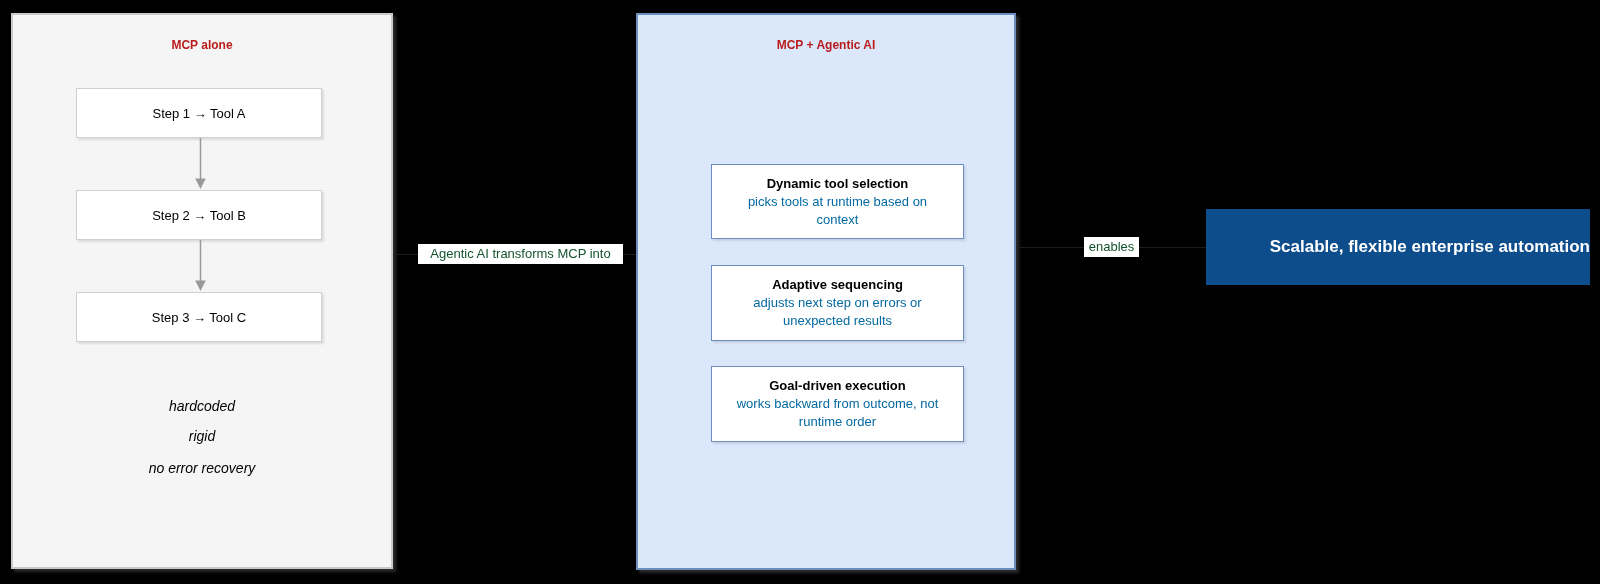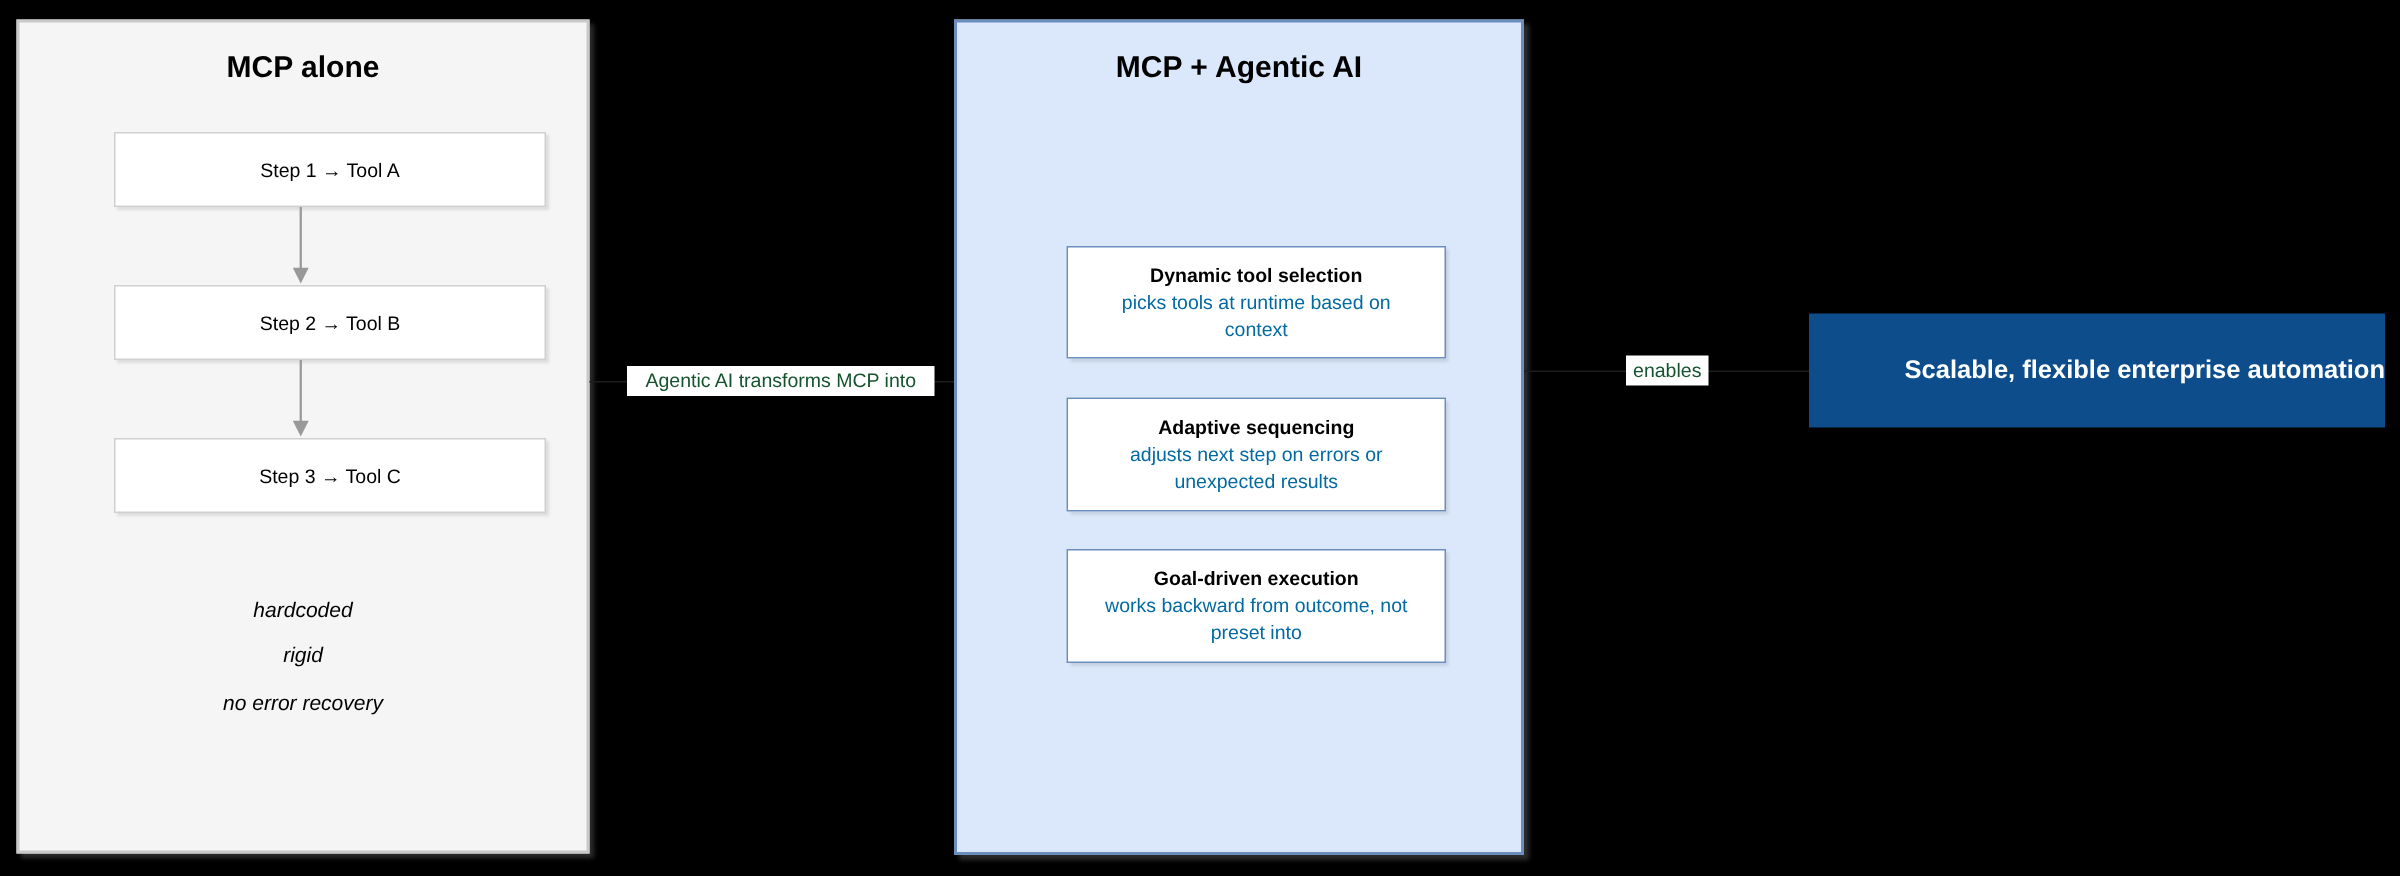--- a/index.html
+++ b/index.html
@@ -21,24 +21,24 @@
     border: 2px solid var(--left-border, #c9c9c9);
   }
   .panel-middle {
     left: 636px; top: 13px; width: 380px; height: 557px;
     background: var(--middle-fill, #dbe8fb);
     border: 2px solid var(--middle-border, #6c8ebf);
   }
   .panel-title {
     position: absolute; top: 20px; left: 0; right: 0;
     text-align: center;
-    font-size: 20px; line-height: 20px; font-weight: bold; color: #000000;
+    font-size: 12px; line-height: 20px; font-weight: bold; color: #b91c1c;
   }
   .step-box {
-    position: absolute; left: 63px; width: 288px; height: 50px;
+    position: absolute; left: 63px; width: 246px; height: 50px;
     background: #fff; border: 1px solid #d0d0d0;
     display: flex; align-items: center; justify-content: center;
     font-size: 13px; color: #000;
     box-shadow: 2px 2px 2px rgba(0,0,0,0.10);
   }
   .flow-arrow { position: absolute; left: 180px; width: 15px; height: 52px; }
   .note {
     position: absolute; left: 0; right: 0; text-align: center;
     font-size: 14px; font-style: italic; color: #000; line-height: 18px;
   }
@@ -119,21 +119,21 @@
 
     <div class="card" style="top:206px; height:76px">
       <span class="card-title">Adaptive sequencing</span>
       <span class="card-line">adjusts next step on errors or</span>
       <span class="card-line">unexpected results</span>
     </div>
 
     <div class="card" style="top:307px; height:76px">
       <span class="card-title">Goal-driven execution</span>
       <span class="card-line">works backward from outcome, not</span>
-      <span class="card-line">preset into</span>
+      <span class="card-line">runtime order</span>
     </div>
   </section>
 
   <div class="edge" style="left:1016px; top:247px; width:190px"></div>
   <div class="edge-label" style="left:1084px; top:237px; width:55px">enables</div>
 
   <div class="result-box">
     <span>Scalable, flexible enterprise automation</span>
   </div>
 

